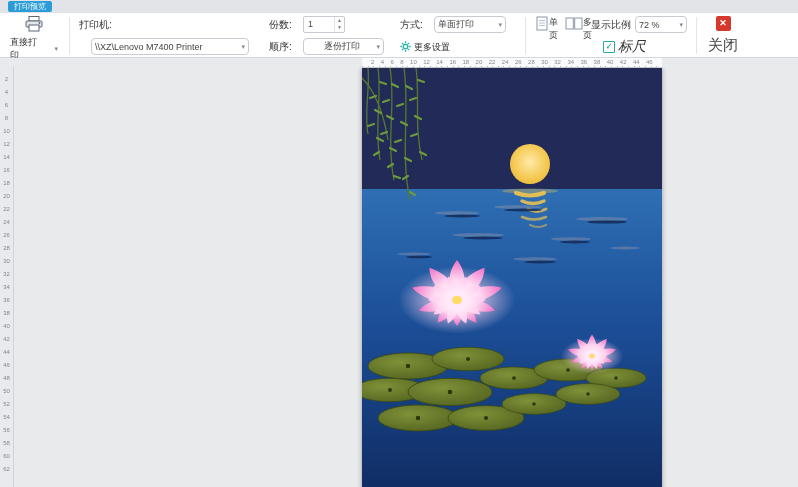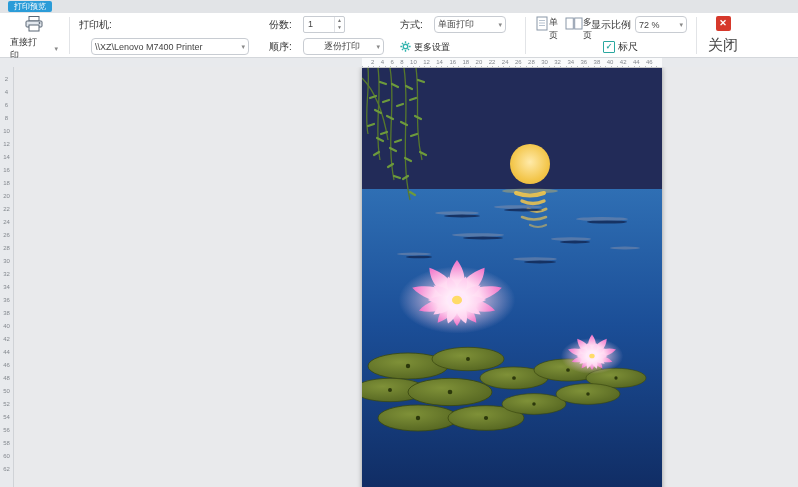--- a/index.html
+++ b/index.html
@@ -27,21 +27,21 @@
   .spinbtns{width:9px;display:flex;flex-direction:column;align-items:center;border-left:1px solid #e0e2e6;cursor:pointer;}
   .spinbtns i{font-style:normal;font-size:5px;line-height:7px;color:#777;}
   .more{gap:3px;cursor:pointer;margin-top:7px;}
   .more span{font-size:9px;color:#333;}
   .pv{display:flex;flex-direction:row;justify-content:space-between;width:26px;cursor:pointer;padding:1px 0;}
   .pv span{font-size:9px;color:#444;}
   .pagesblk{display:flex;gap:4px;}
   .cb{width:10px;height:10px;border:1px solid #2aa79f;border-radius:1px;background:#fff;color:#2aa79f;
       font-size:8px;line-height:9px;text-align:center;font-weight:bold;}
   .rulerchk{gap:3px;cursor:pointer;padding-left:12px;}
-  .rulerchk span.t{font-size:10px;color:#333;}
+  .rulerchk span.t{font-size:14px;color:#333;font-style:italic;}
   .closeblk{width:30px;}
   .closex{width:15px;height:15px;background:#d6382b;color:#fff;border-radius:2px;font-size:9px;line-height:15px;
           text-align:center;cursor:pointer;font-weight:bold;}
   .closelbl{font-size:15px;color:#444;}
   
   .hruler{position:relative;height:11px;background:#e8eaed;border-bottom:1px solid #d0d3d7;}
   .hruler-pagezone{position:absolute;left:362px;width:300px;top:0;bottom:0;background:#fafbfc;}
   .hticks{position:absolute;left:362px;width:300px;bottom:0;height:3px;
           background:repeating-linear-gradient(90deg,#b6bac0 0 1px,transparent 1px 5.66px);}
   .hnumbers{position:absolute;left:371px;width:282px;top:1px;display:flex;justify-content:space-between;

